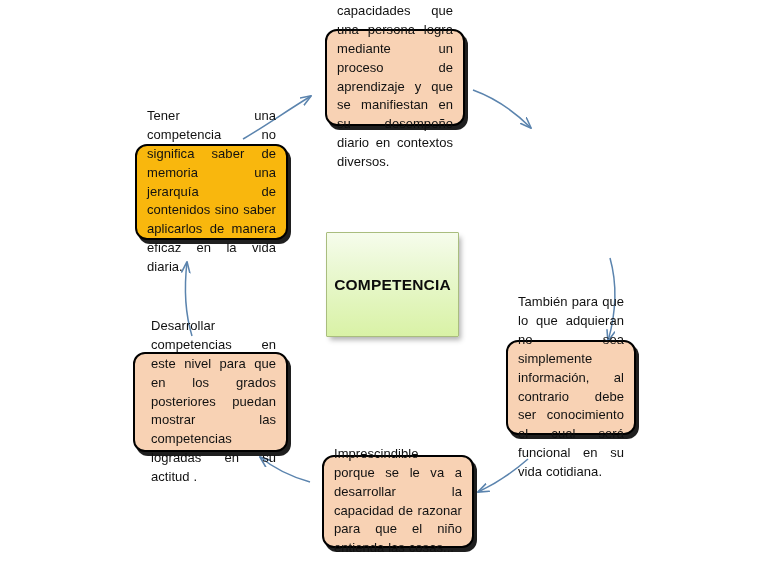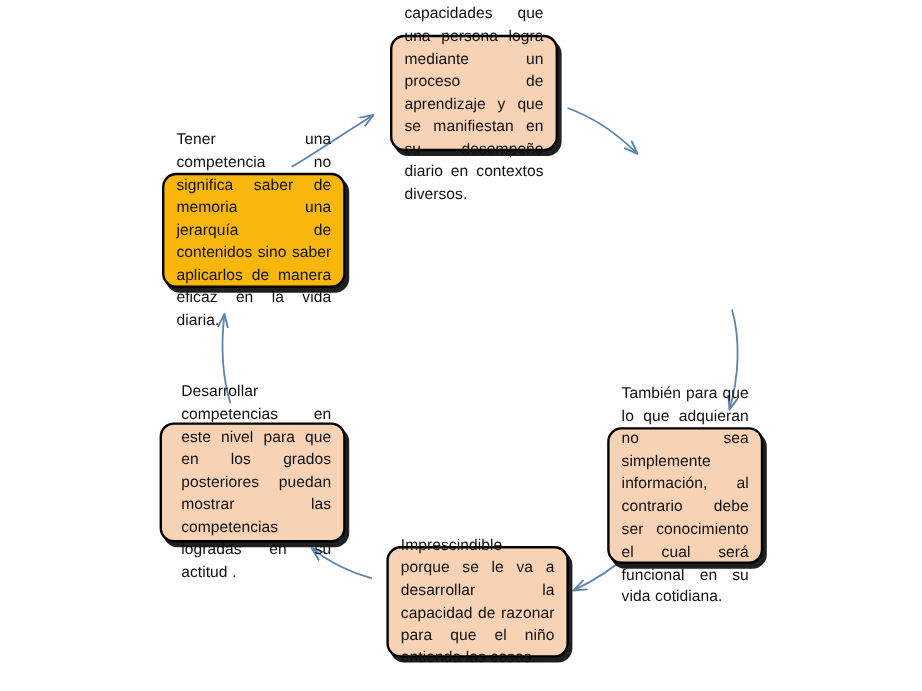--- a/index.html
+++ b/index.html
@@ -69,21 +69,21 @@
     font-size: 15.5px;
     font-weight: bold;
     color: #0c0c0c;
     letter-spacing: 0.2px;
     text-align: center;
   }
 
   
   #node-top        { left: 325px; top: 29px;  width: 140px; height: 97px;  }
   #node-right      { left: 506px; top: 136px; width: 130px; height: 115px; }
-  #node-bottomright{ left: 506px; top: 356px; width: 130px; height: 114px;  }
+  #node-bottomright{ left: 506px; top: 340px; width: 130px; height: 95px;  }
   #node-bottom     { left: 322px; top: 455px; width: 152px; height: 93px;  }
   #node-bottomleft { left: 133px; top: 352px; width: 155px; height: 100px; padding-left: 16px; }
   #node-left       { left: 135px; top: 144px; width: 153px; height: 96px;  }
   #node-center     { left: 326px; top: 232px; width: 133px; height: 105px; }
 </style>
 </head>
 <body>
 
 <div id="canvas">
 
@@ -121,14 +121,17 @@
   </div>
 
   <div class="node peach" id="node-bottomleft">
     <span class="txt">Desarrollar competencias en este nivel para que en los grados posteriores puedan mostrar las competencias logradas en su actitud .</span>
   </div>
 
   <div class="node amber" id="node-left">
     <span class="txt">Tener una competencia no significa saber de memoria una jerarquía de contenidos sino saber aplicarlos de manera eficaz en la vida diaria.</span>
   </div>
 
+  <div class="center-node" id="node-center">
+    <span class="center-label">COMPETENCIA</span>
+  </div>
 
 </div>
 
 </body></html>

